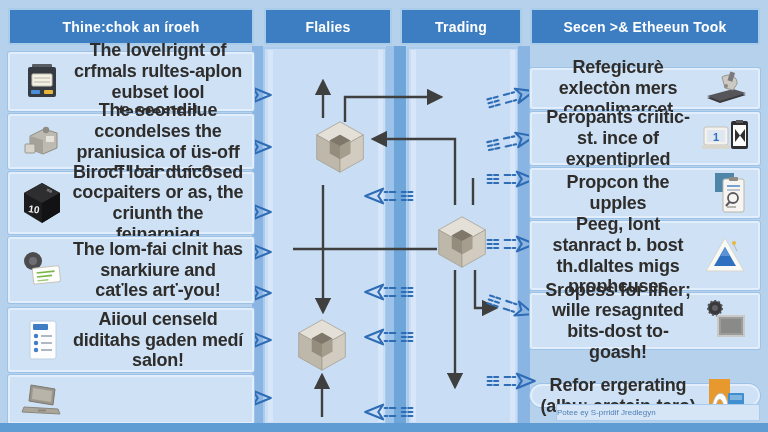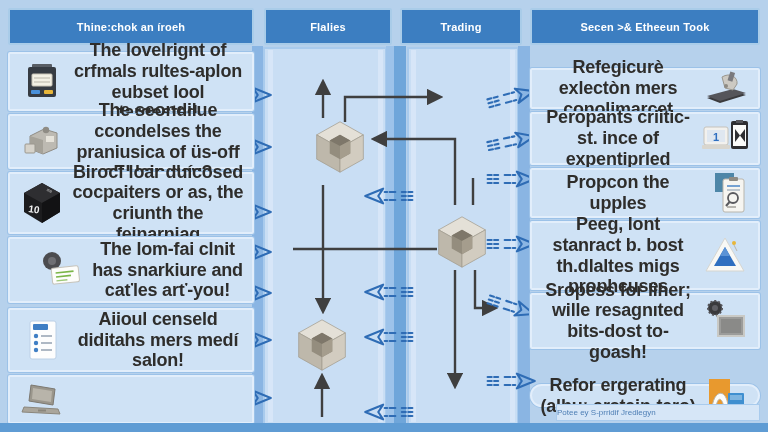--- a/index.html
+++ b/index.html
@@ -8,21 +8,21 @@
     background:var(--page-bg,#b6d1ec);
     font-family:"Liberation Sans",sans-serif;
     -webkit-font-smoothing:antialiased;
   }
   .hdr{
     position:absolute;top:8px;height:37px;
     background:var(--header-bg,#3c7ec1);
     border:2px solid #a9cce9;border-radius:2px;
     color:var(--header-text,#fff);
     display:flex;align-items:center;justify-content:center;
-    font-size:11px;font-weight:700;letter-spacing:.2px;
+    font-size:14px;font-weight:700;letter-spacing:.2px;
     box-sizing:border-box;white-space:nowrap;
   }
   .box{
     position:absolute;box-sizing:border-box;
     background:var(--box-bg,#cfe2f5);
     border:2px solid #e2eefb;border-radius:2px;
     box-shadow:0 0 0 1px var(--box-border,#9cc2e8);
     display:flex;align-items:center;gap:6px;
     padding:3px 8px;
   }
@@ -187,21 +187,21 @@
         <svg width="44" height="42" viewBox="0 0 44 42">
             <path d="M22,1 L40,11 L40,30 L22,41 L4,30 L4,11 Z" fill="#1c1c1e"></path>
             <path d="M22,1 L40,11 L22,21 L4,11 Z" fill="#2e2e31"></path>
             <path d="M22,21 L40,11 L40,30 L22,41 Z" fill="#121214"></path>
             <text x="8" y="30" font-size="10" font-weight="bold" fill="#f0f0f0" transform="rotate(8 8 30)">10</text>
             <text x="26" y="9" font-size="5" fill="#cfcfcf" transform="rotate(28 26 9)">≡≡</text>
           </svg>
       </span>
       <span class="txt">Birocf loar duícosed cocpaiters or as, the criunth the feinarniag</span>
     </div>
-    <div class="box" style="top:237px;height:66px;padding-left:27px;">
+    <div class="box" style="top:237px;height:66px;">
       <span class="ic">
         <svg width="44" height="40" viewBox="0 0 44 40">
             <circle cx="13" cy="11" r="9" fill="#4c4c4f"></circle>
             <circle cx="13" cy="11" r="4" fill="#6f6f73"></circle>
             <g transform="rotate(-6 26 26)">
               <rect x="13" y="17" width="27" height="16" rx="2" fill="#fdfdfb" stroke="#c6c3ba"></rect>
               <line x1="17" y1="22" x2="35" y2="22" stroke="#7ab648" stroke-width="1.6"></line>
               <line x1="17" y1="26" x2="32" y2="26" stroke="#7ab648" stroke-width="1.6"></line>
               <line x1="17" y1="30" x2="28" y2="30" stroke="#9ec97a" stroke-width="1.4"></line>
             </g>
@@ -215,21 +215,21 @@
             <rect x="10" y="2" width="26" height="38" rx="2" fill="#fdfdfd" stroke="#bcd0e6"></rect>
             <rect x="13" y="5" width="15" height="6" rx="1" fill="#3f7ec4"></rect>
             <circle cx="16" cy="17" r="2.2" fill="#3f7ec4"></circle>
             <line x1="21" y1="17" x2="32" y2="17" stroke="#9aa7b6" stroke-width="1.6"></line>
             <circle cx="16" cy="24" r="2.2" fill="#3f7ec4"></circle>
             <line x1="21" y1="24" x2="32" y2="24" stroke="#9aa7b6" stroke-width="1.6"></line>
             <circle cx="16" cy="31" r="2.2" fill="#3f7ec4"></circle>
             <line x1="21" y1="31" x2="32" y2="31" stroke="#9aa7b6" stroke-width="1.6"></line>
           </svg>
       </span>
-      <span class="txt">Aiioul censeld diditahs mers medí salon!</span>
+      <span class="txt">Aiioul censeld diditahs gaden medí salon!</span>
     </div>
     <div class="box" style="top:375px;height:49px;">
       <span class="ic">
         <svg width="44" height="38" viewBox="0 0 44 38">
             <path d="M11,4 L35,8 L33,24 L9,20 Z" fill="#9a968c" stroke="#7c7870"></path>
             <path d="M13,7 L32,10 L31,21 L12,18 Z" fill="#b8b4aa"></path>
             <path d="M4,26 L38,28 L40,33 L2,31 Z" fill="#aaa69c" stroke="#8a867c"></path>
             <rect x="18" y="28.5" width="8" height="2" fill="#8a867c"></rect>
           </svg>
       </span>

